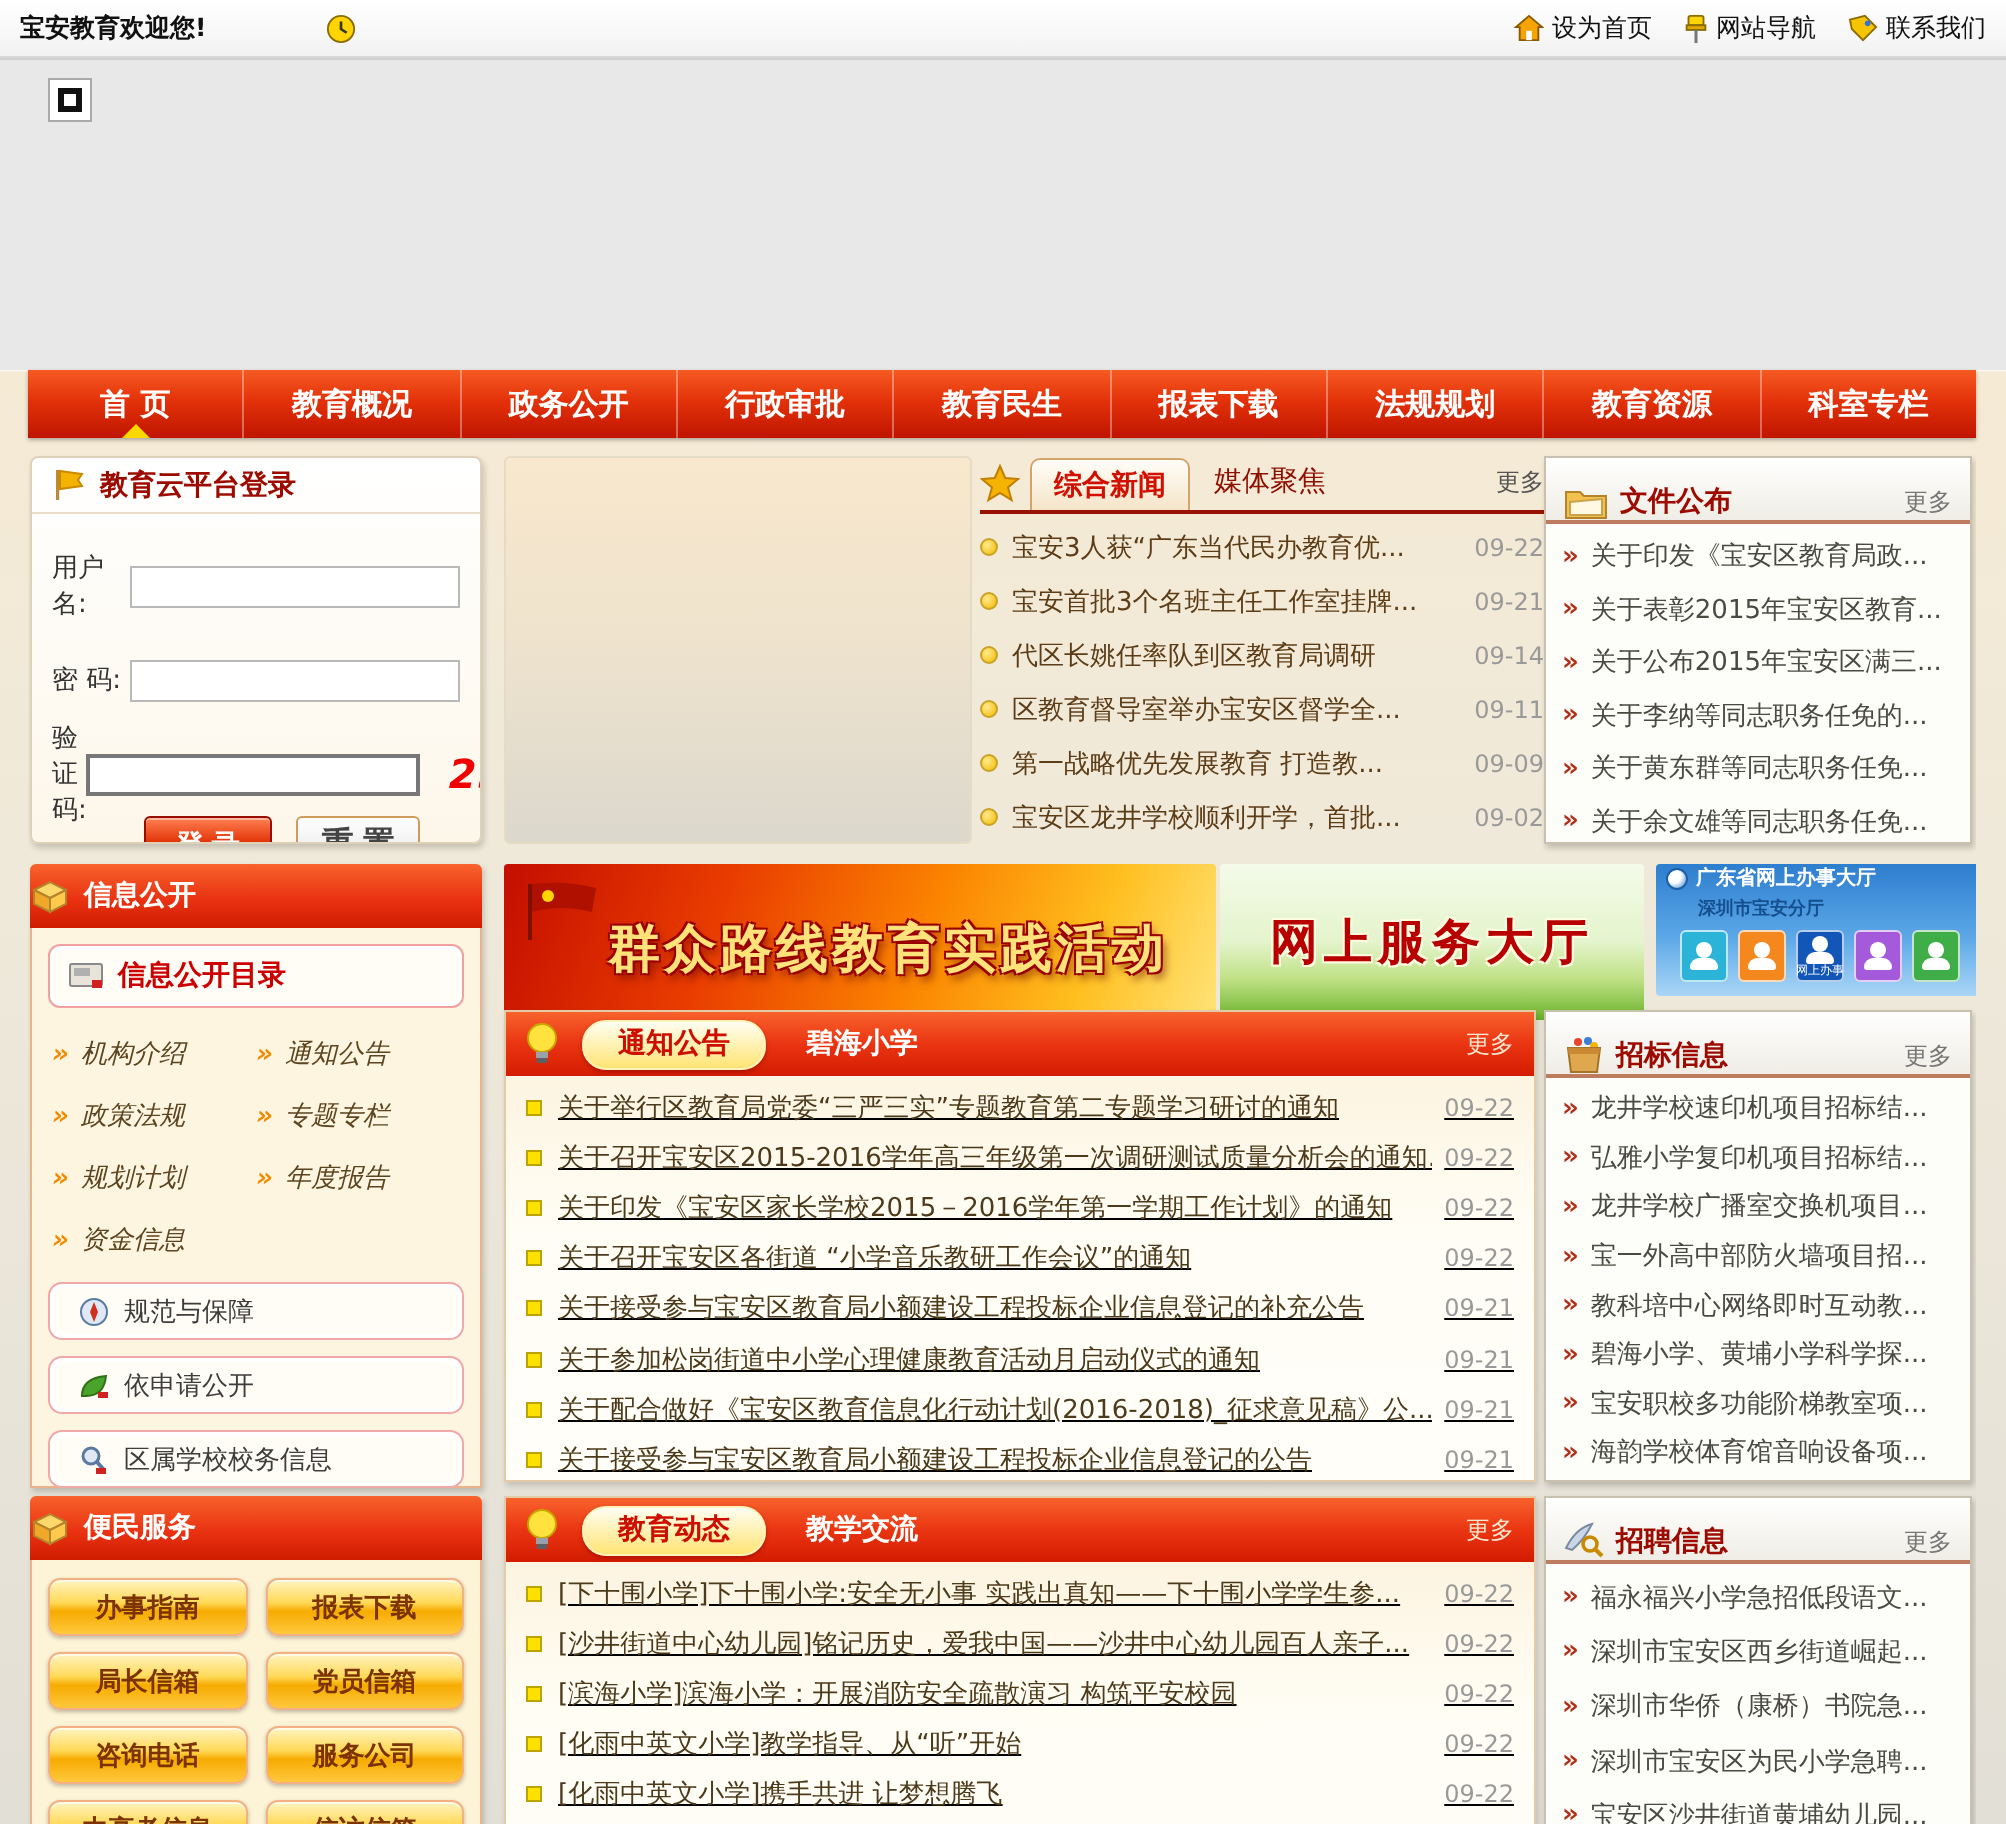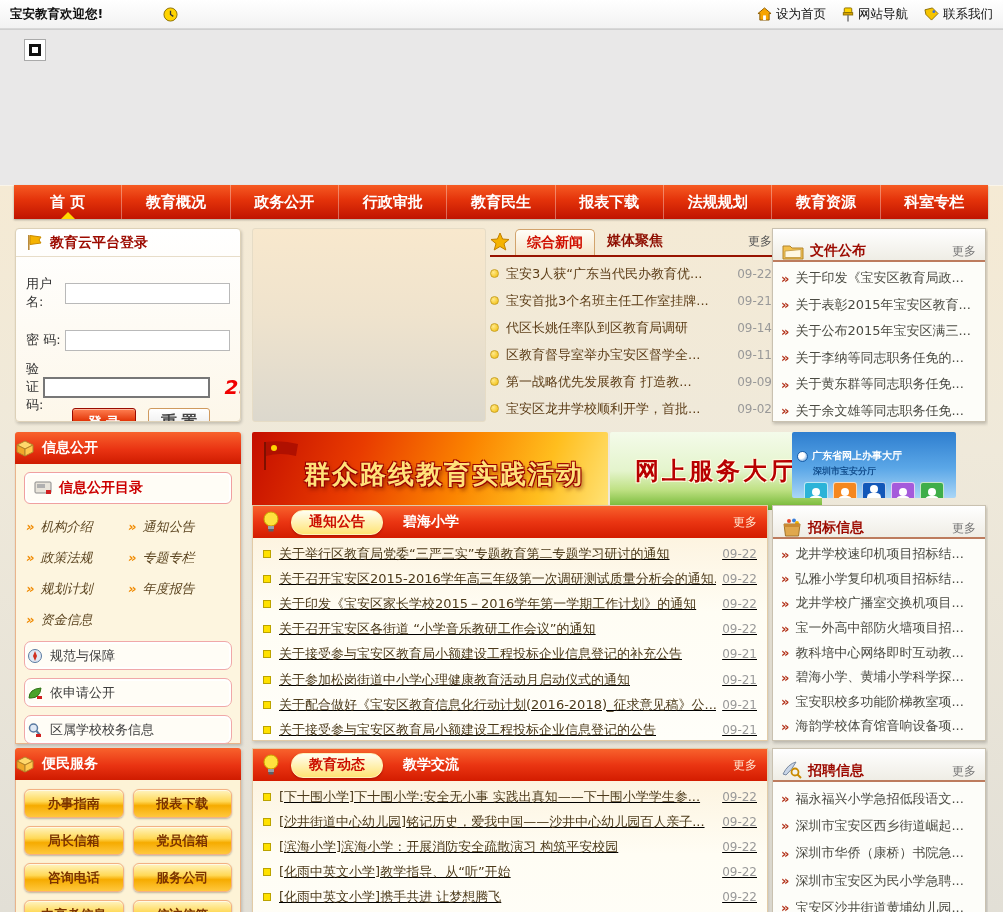--- a/index.html
+++ b/index.html
@@ -58,21 +58,21 @@
   .search-box input { flex:1; border:none; outline:none; font-size:12px; color:#777; background:transparent; }
   
   #slideshow { left:238px; top:9px; width:234px; height:194px; border:1px solid #e6dcc6; border-radius:3px;
     background:linear-gradient(180deg,#f8e8cd 0%,#efe3cd 45%,#dcd8cd 100%); }
   
   #news { left:476px; top:9px; width:282px; height:194px; }
   .news-hd { height:29px; display:flex; align-items:flex-end; border-bottom:2px solid #971300; }
   .news-star { align-self:center; margin-right:5px; }
   .tab-on { padding:4px 11px 3px; background:linear-gradient(#fffef8,#f5e4c8); border:1px solid #d2a36c; border-bottom:none;
     border-radius:5px 5px 0 0; color:#d01000; font-weight:bold; font-size:14px; cursor:pointer; }
-  .tab-off { padding:4px 12px 5px; color:#8e0e00; font-weight:bold; font-size:14px; cursor:pointer; }
+  .tab-off { padding:4px 12px 5px; color:#8e0e00; font-weight:normal; font-size:14px; cursor:pointer; }
   .more-dark { margin-left:auto; color:#555; font-size:12px; padding-bottom:5px; cursor:pointer; }
   .news-list { padding-top:3px; }
   .news-row { height:27px; display:flex; align-items:center; cursor:pointer; }
   .dot { flex:0 0 9px; height:9px; border-radius:50%; background:radial-gradient(circle at 35% 35%,#ffe98c,#f2bb00); border:1px solid #c9a227; margin-right:7px; }
   .news-title { flex:1; color:#5c3d17; font-size:13px; white-space:nowrap; overflow:hidden; }
   .row-date { color:#999; font-size:12px; margin-left:6px; }
   
   .side-panel { width:214px; background:#fdfdf9; border:1px solid #c9c1b0; box-shadow:1px 2px 3px rgba(0,0,0,.2); overflow:hidden; }
   #docs { left:758px; top:9px; height:194px; }
   #tenders { left:758px; top:286px; height:236px; }
@@ -92,22 +92,22 @@
     background:linear-gradient(110deg,#c40e00 0%,#e93c00 30%,#fb8400 58%,#ffbe1e 80%,#ffe47a 100%);
     display:flex; align-items:center; padding-left:52px; }
   .flag { position:absolute; left:10px; top:8px; }
   .campaign-text { font-size:26px; font-weight:bold; letter-spacing:2px; color:#ffe27a;
     text-shadow:1px 1px 0 #9a0000,-1px -1px 0 #9a0000,1px -1px 0 #9a0000,-1px 1px 0 #9a0000,2px 3px 4px rgba(90,0,0,.6); }
   #banner-green { left:596px; top:213px; width:212px; height:78px; border-radius:2px; overflow:hidden; cursor:pointer;
     background:linear-gradient(180deg,#f4fbea 0%,#e4f4cc 50%,#bfe184 74%,#69b22a 100%);
     display:flex; align-items:center; justify-content:center; }
   .service-text { font-size:24px; font-weight:bold; letter-spacing:3px; color:#b80000;
     text-shadow:1px 1px 0 #fffbe0,-1px -1px 0 #fffbe0,1px -1px 0 #fffbe0,-1px 1px 0 #fffbe0; }
-  #banner-blue { left:778px; top:213px; width:164px; height:66px; border-radius:2px; overflow:hidden; cursor:pointer;
-    background:linear-gradient(180deg,#2e7ecf 0%,#5ba7e7 55%,#aad6f6 100%); padding:17px 5px; }
+  #banner-blue { left:814px; top:213px; width:164px; height:66px; border-radius:2px; overflow:hidden; cursor:pointer;
+    background:linear-gradient(180deg,#2e7ecf 0%,#5ba7e7 55%,#aad6f6 100%); padding:0 5px; }
   .gd-line1 { display:flex; align-items:center; gap:4px; color:#fff; font-weight:bold; font-size:10px; white-space:nowrap; }
   .gd-logo { width:11px; height:11px; border-radius:50%; background:#fff; border:1px solid #1a5fa8;
     background:radial-gradient(circle at 35% 35%,#ffffff 40%,#2e7ecf); flex:0 0 11px; }
   .gd-line2 { color:#14508f; font-weight:bold; font-size:9px; margin:2px 0 4px 16px; }
   .gd-apps { display:flex; gap:5px; justify-content:center; }
   .app-tile { width:24px; height:26px; border-radius:3px; border:1px solid rgba(255,255,255,.7);
     display:flex; flex-direction:column; align-items:center; justify-content:center; cursor:pointer; }
   .app-person { width:8px; height:8px; border-radius:50%; background:#fff; position:relative; margin-bottom:1px; }
   .app-person::after { content:""; position:absolute; left:-3px; top:8px; width:14px; height:6px; border-radius:6px 6px 2px 2px; background:#fff; }
   .app-label { margin-top:6px; font-size:6px; color:#fff; white-space:nowrap; line-height:1; }
@@ -117,21 +117,21 @@
     background:linear-gradient(180deg,#f8622c 0%,#e93312 55%,#cf1b00 100%); border-radius:3px 3px 0 0; }
   .red-hd .t { color:#fff; font-weight:bold; font-size:14px; }
   .info-body { height:280px; background:#fdf5df; border:1px solid #e9b48b; border-top:none; padding:8px; }
   .outline-btn { height:32px; background:#fffdf6; border:1px solid #f0a0a0; border-radius:6px;
     box-shadow:inset 0 0 0 2px #ffffff; display:flex; align-items:center; gap:7px; padding:0 9px; cursor:pointer; }
   .outline-btn .t { color:#cc0000; font-weight:bold; font-size:14px; }
   .info-links { display:grid; grid-template-columns:1fr 1fr; row-gap:13px; margin:14px 2px 12px;font-style:italic; }
   .info-link { color:#5c4520; font-size:13px; white-space:nowrap; cursor:pointer; }
   .info-link::before { content:"»"; color:#f08a00; font-weight:bold; margin-right:6px; }
   .pill-btn { height:29px; margin-top:8px; background:#fffdf6; border:1px solid #f0a8a8; border-radius:7px;
-    box-shadow:inset 0 0 0 2px #ffffff; display:flex; align-items:center; gap:7px; padding:0 2px; cursor:pointer; }
+    box-shadow:inset 0 0 0 2px #ffffff; display:flex; align-items:center; gap:7px; padding:0 14px; cursor:pointer; }
   .pill-btn .t { color:#3d3d3d; font-size:13px; }
   
   .mid-panel { left:238px; width:516px; height:236px; border:1px solid #e2cba6;
     background:linear-gradient(180deg,#fcf0d8 0%,#fffdf4 45%,#fffef9 100%); box-shadow:1px 2px 3px rgba(0,0,0,.15); overflow:hidden; }
   #notices { top:286px; }
   #edu { top:529px; }
   .mid-hd { height:32px; display:flex; align-items:center; padding:0 10px;
     background:linear-gradient(180deg,#f8622c 0%,#ea3512 50%,#d31c00 100%); }
   .bulb { margin-right:12px; }
   .tab-pill { padding:2px 17px 3px; border-radius:12px; background:linear-gradient(#fffef2,#ffe474);

